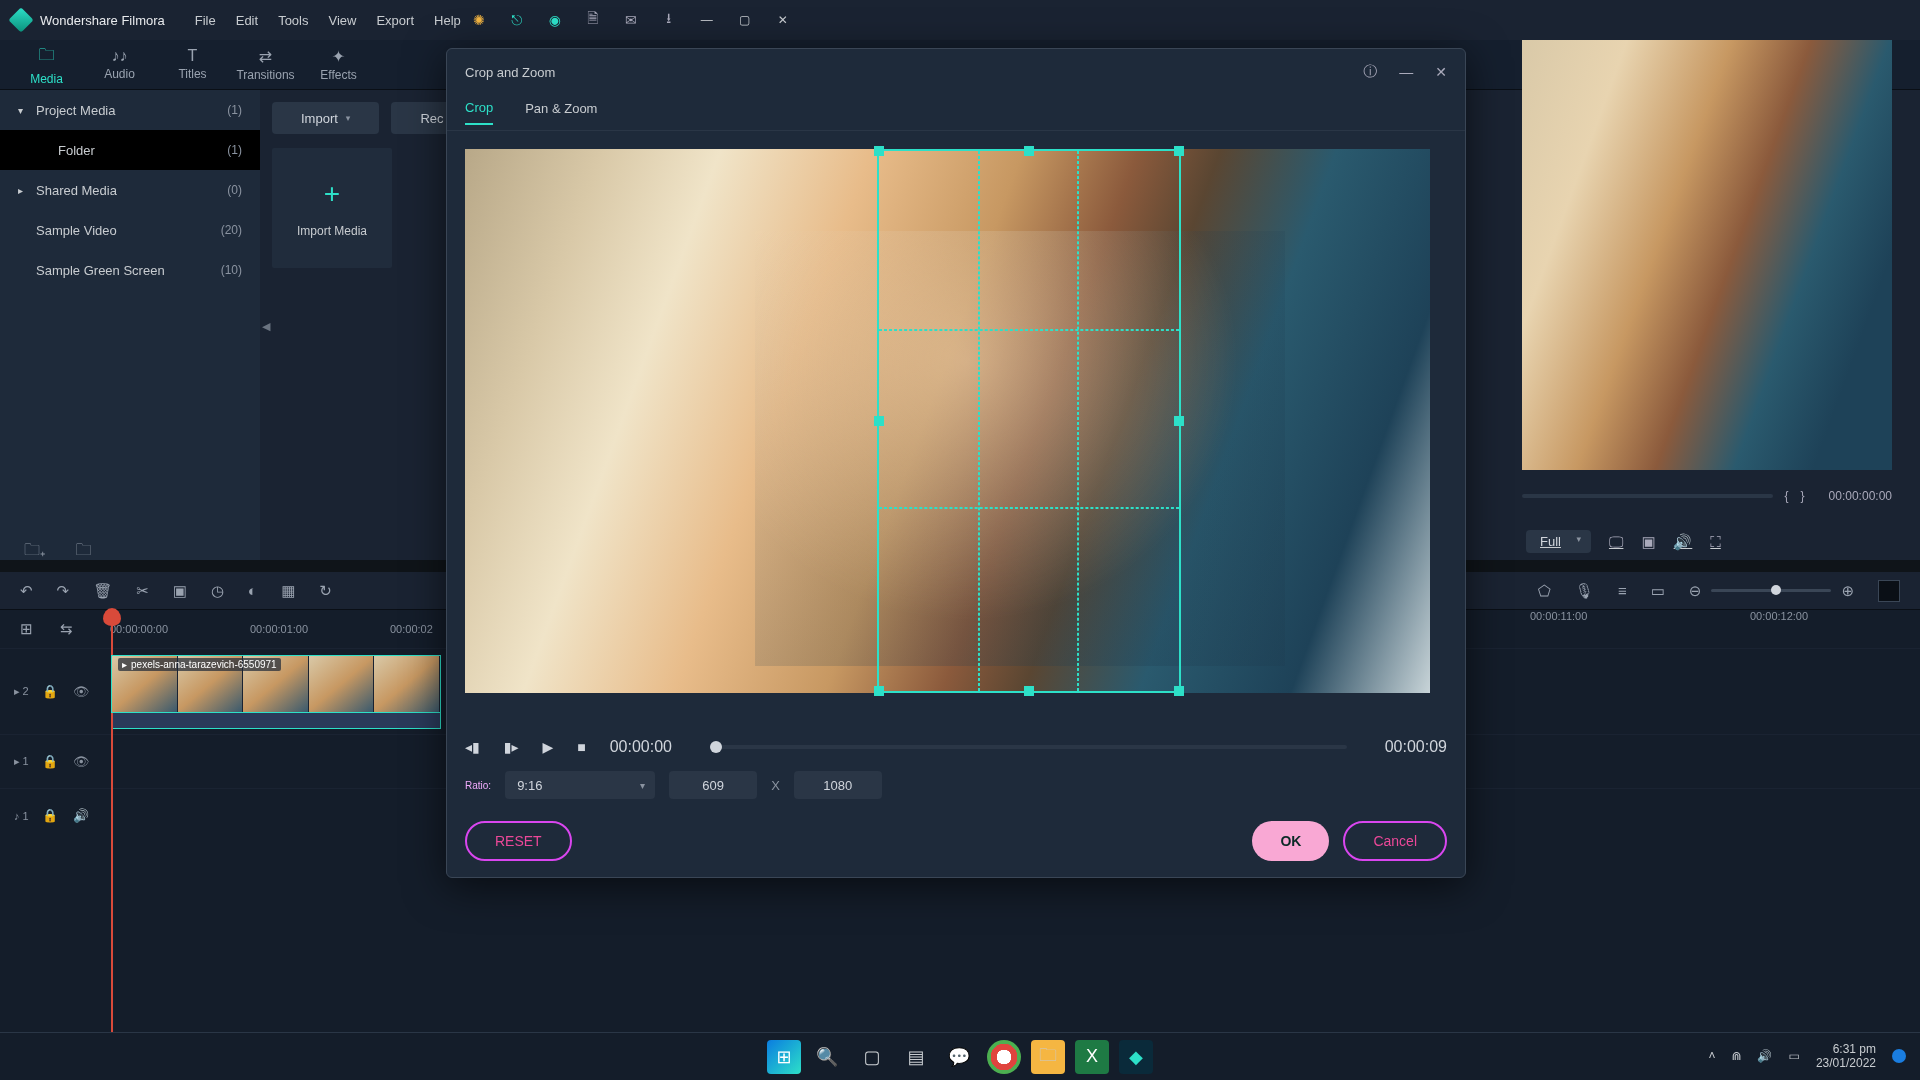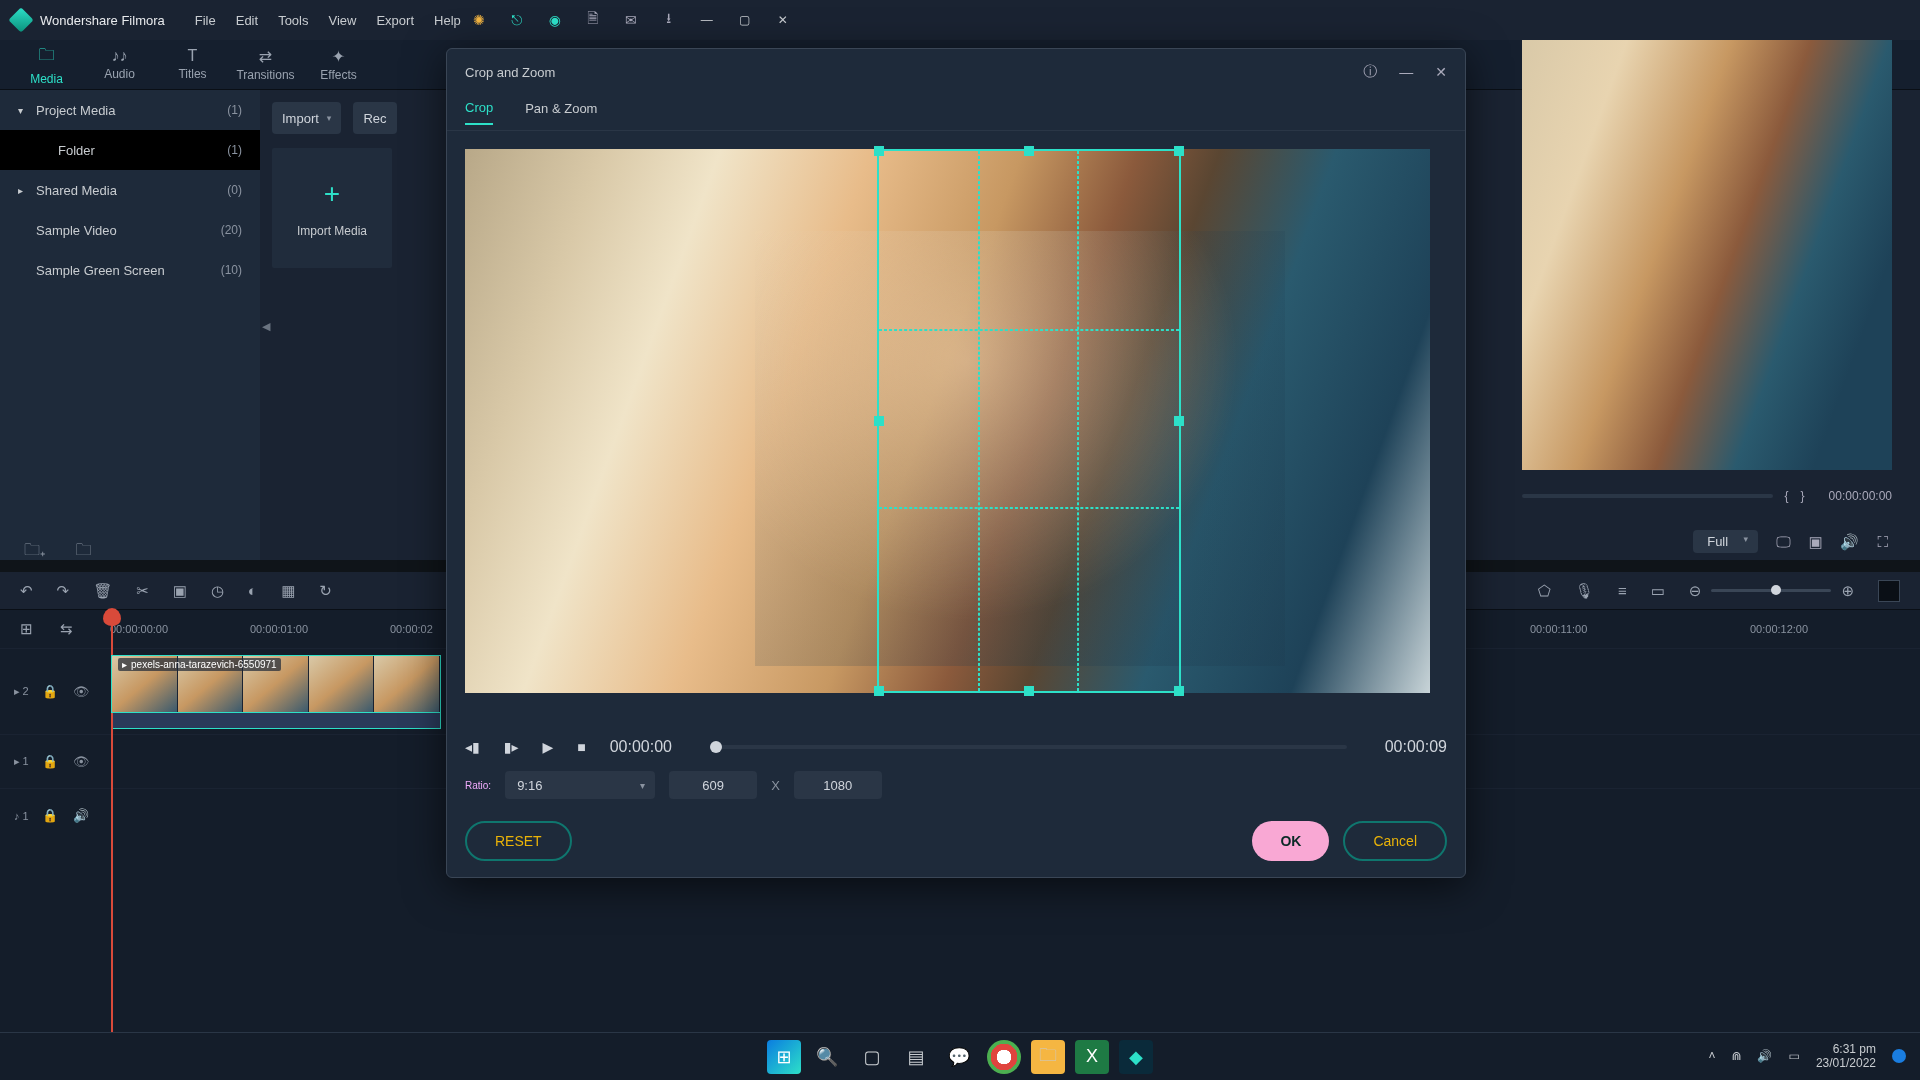--- a/index.html
+++ b/index.html
@@ -30,50 +30,50 @@
 .side-row { height: 40px; display: flex; align-items: center; padding: 0 18px; justify-content: space-between; color: #c8ccd0; }
 .side-row .chev { width: 10px; font-size: 10px; margin-right: 8px; }
 .side-row .label { flex: 1; font-size: 13px; }
 .side-row .count { color: #8a93a0; font-size: 12px; }
 .side-row.sel { background: #000000; }
 .side-row.indent .label { padding-left: 22px; }
 .collapse-handle { position: absolute; left: 262px; top: 320px; color: #6a7380; font-size: 11px; cursor: pointer; }
 
 .media-panel { flex: 1; background: #1a2332; padding: 12px; }
 .media-toolbar { display: flex; gap: 12px; margin-bottom: 14px; }
-.btn { background: #2a3646; color: #d0d5dc; height: 32px; padding: 0 10px; border-radius: 4px; display: flex; align-items: center; gap: 8px; cursor: pointer; font-size: 13px; }
+.btn { background: #2a3646; color: #d0d5dc; height: 32px; padding: 0 29px; border-radius: 4px; display: flex; align-items: center; gap: 8px; cursor: pointer; font-size: 13px; }
 .btn .caret { font-size: 9px; color: #8a93a0; }
 .import-tile { width: 120px; height: 120px; background: #202c3c; display: flex; flex-direction: column; align-items: center; justify-content: center; gap: 14px; cursor: pointer; border-radius: 2px; }
 .plus { font-size: 28px; color: #2de0c8; font-weight: 300; }
 
 .media-footer { position:absolute; left: 24px; top: 538px; display:flex; gap: 30px; color:#8a93a0; }
 .mf-icon { font-size:16px; cursor:pointer; }
 
 
 .preview { position: absolute; right: 28px; top: 40px; width: 370px; height: 430px; background: linear-gradient(110deg, #d9c9a8 0%, #e8d4b0 20%, #c79862 40%, #8b5a3c 55%, #2a5a6e 70%, #1e4258 85%); }
 .preview-scrub { position:absolute; right:28px; top:485px; width:370px; height:22px; display:flex; align-items:center; gap:12px; color:#aab; font-size:12px; }
 .preview-track { flex:1; height:4px; background:#2a3646; border-radius:2px; }
-.preview-ctrls { position:absolute; right:28px; top:530px; width:370px; display:flex; align-items:center; gap:18px; justify-content:flex-end; padding:0 4px; }
+.preview-ctrls { position:absolute; right:28px; top:530px; width:370px; display:flex; align-items:center; gap:18px; padding:0 4px;text-decoration:underline; }
 .pc-select { background:#2a3646; padding:4px 30px 4px 14px; border-radius:4px; color:#d0d5dc; font-size:13px; position:relative; }
 .pc-select::after { content:"▾"; position:absolute; right:10px; font-size:9px; color:#8a93a0; }
 .pc-icon { color:#aab; font-size:15px; cursor:pointer; }
 
 
 .timeline { position: absolute; top: 572px; left: 0; right: 0; bottom: 0; background: #141d2a; }
 .tl-toolbar { height: 38px; background: #1a2332; display: flex; align-items: center; padding: 0 20px; gap: 24px; border-bottom:1px solid #0a0f16; }
 .tl-tool { color: #9aa3b0; font-size: 15px; cursor: pointer; }
 .tl-toolbar .spacer { flex: 1; }
 .tl-zoom { display:flex; align-items:center; gap:10px; }
 .tl-zoom-track { width: 120px; height:3px; background:#3a4656; border-radius:2px; position:relative; }
 .tl-zoom-track::after { content:""; position:absolute; left:50%; top:-4px; width:10px; height:10px; background:#d0d5dc; border-radius:50%; }
 .tl-thumb { width:22px; height:22px; background:#0a0f16; border:1px solid #3a4656; }
 
 .tl-ruler { height: 38px; display: flex; align-items: center; padding-left: 110px; position: relative; background:#141d2a; }
 .tl-ruler .stamp { width: 140px; color: #8a93a0; font-size: 11px; }
-.tl-ruler-right { position:absolute; right:30px; top:0; height:38px; display:flex; align-items:center; gap: 80px; }
+.tl-ruler-right { position:absolute; right:30px; top:0; height:38px; display:flex; gap: 80px; }
 .playhead { position:absolute; left:111px; top:0; width:2px; height: 430px; background:#d94a3a; }
 .playhead::before { content:""; position:absolute; top:-2px; left:-8px; width:18px; height:18px; background:#d94a3a; border-radius:50% 50% 50% 50% / 60% 60% 40% 40%; }
 
 .tl-track { height: 54px; display: flex; align-items: center; background:#141d2a; border-top:1px solid #1a2332; }
 .tl-track.tall { height: 86px; }
 .tl-head { width: 108px; display:flex; align-items:center; gap:14px; padding-left:14px; color:#8a93a0; font-size:11px; }
 .tl-head .ico { font-size:13px; }
 .clip { margin-left: 3px; width: 330px; height: 58px; background: linear-gradient(90deg, #c79862, #8b5a3c, #c79862, #8b5a3c, #c79862); border: 1px solid #2de0c8; position: relative; display:flex; }
 .clip .frame { flex:1; background: linear-gradient(140deg, #d9c9a8, #c79862 50%, #3a5a6e); border-right:1px solid #1a2332; }
 .clip-label { position:absolute; top:2px; left:6px; font-size:10px; color:#fff; background:rgba(30,40,55,0.7); padding:1px 4px; border-radius:2px; display:flex; align-items:center; gap:4px; }
@@ -112,21 +112,21 @@
 
 .ratio-row { height:40px; display:flex; align-items:center; padding: 0 18px; gap: 14px; }
 .ratio-row .lbl { font-size:10px; color:#f0abfc; }
 .select { background:#2a3646; height:28px; width: 150px; border-radius:4px; display:flex; align-items:center; padding:0 12px; color:#d0d5dc; font-size:13px; position:relative; }
 .select::after { content:"▾"; position:absolute; right:10px; color:#8a93a0; font-size:10px; }
 .num-input { background:#2a3646; height:28px; width: 88px; border-radius:4px; display:flex; align-items:center; justify-content:center; color:#d0d5dc; font-size:13px; }
 .x-sep { color:#8a93a0; font-size:13px; }
 
 .modal-footer { height: 72px; display:flex; align-items:center; padding: 0 18px; gap: 14px; }
 .pill { height: 40px; padding: 0 28px; border-radius: 20px; display:flex; align-items:center; justify-content:center; font-size:14px; cursor:pointer; }
-.pill.outline { border: 2px solid #0f766e; color:#eab308; }
+.pill.outline { border: 2px solid #d946ef; color:#ec4899; }
 .pill.solid { background:#f9a8d4; color:#0a2a26; font-weight:600; }
 .modal-footer .grow { flex:1; }
 
 
 .taskbar { position:absolute; bottom:0; left:0; right:0; height:48px; background:#141d2a; display:flex; align-items:center; justify-content:center; gap: 10px; border-top:1px solid #2a3646; }
 .tb-icon { width:34px; height:34px; border-radius:4px; display:flex; align-items:center; justify-content:center; font-size:18px; cursor:pointer; }
 .tb-win { background: linear-gradient(135deg,#0a7de0,#2de0c8); color:#fff; }
 .tray { position:absolute; right:14px; bottom:0; height:48px; display:flex; align-items:center; gap:16px; color:#c8ccd0; font-size:12px; }
 .tray .clock { text-align:right; line-height:1.2; }
 .tray-badge { width:14px; height:14px; background:#1a7de0; border-radius:50%; }

